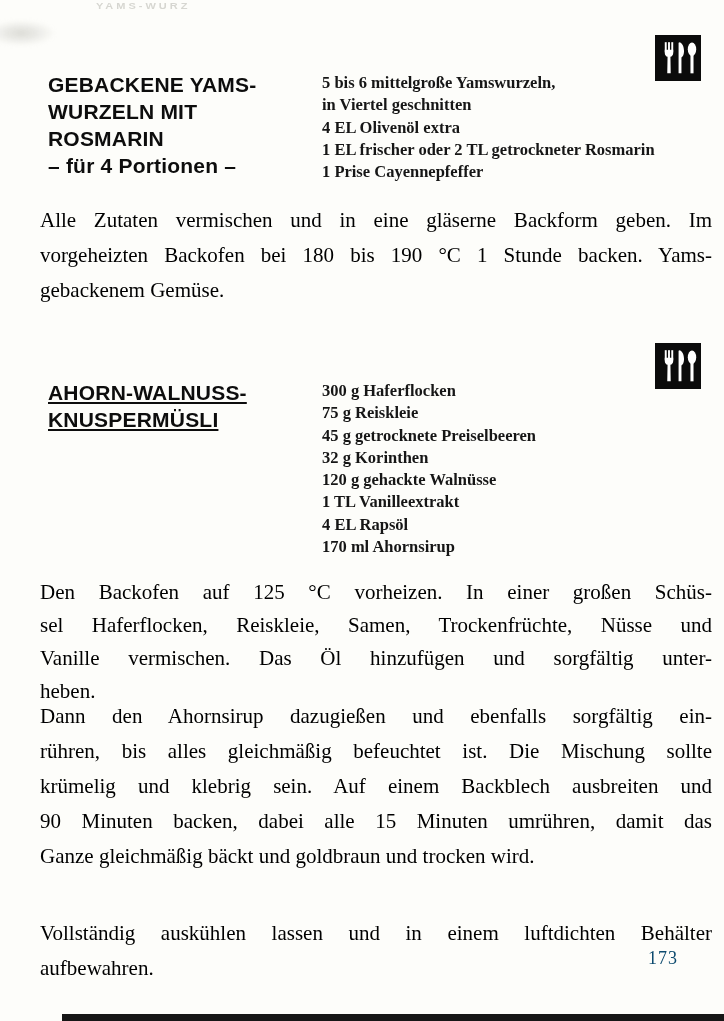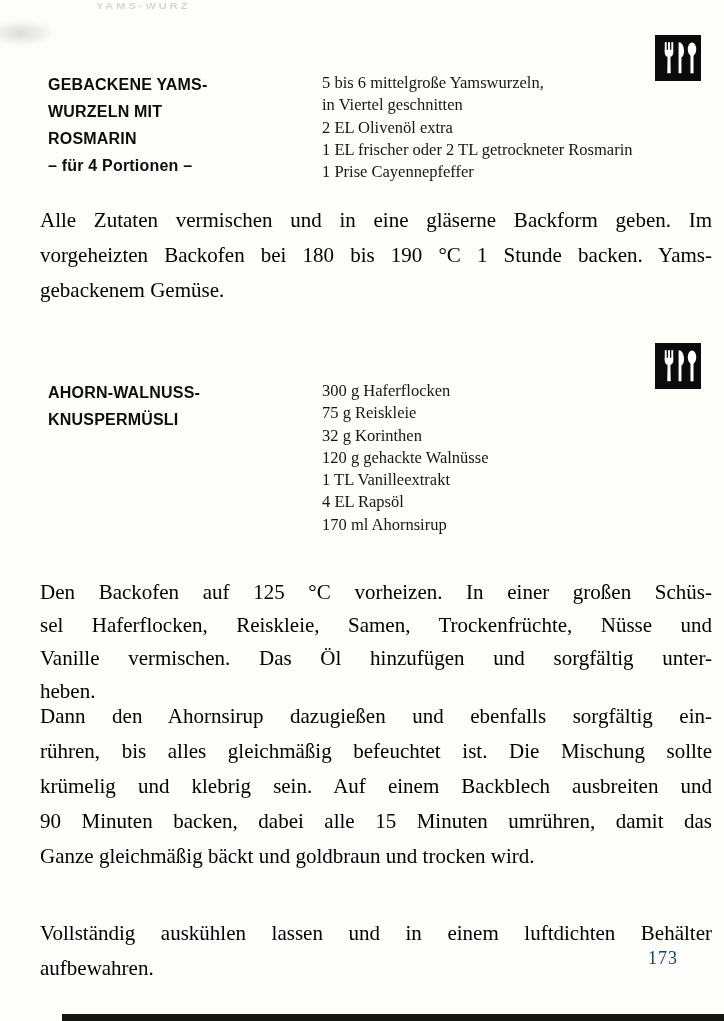--- a/index.html
+++ b/index.html
@@ -30,30 +30,30 @@
     background:#161616;
   }
   
   .icon{position:absolute;width:46px;height:46px;}
   .icon-1{left:655px;top:35px;}
   .icon-2{left:655px;top:343px;}
   
   .title{
     position:absolute;left:48px;margin:0;
     font-family:"Liberation Sans", sans-serif;
-    font-weight:700;font-size:16px;color:#0d0d0d;
+    font-weight:700;font-size:21px;color:#0d0d0d;
     letter-spacing:.2px;
   }
   .title .line{height:27px;line-height:27px;white-space:nowrap;}
   .title-1{top:71px;}
-  .title-2{top:379px;}
+  .title-2{top:379px;text-decoration:underline;}
   
   .ingredients{
     position:absolute;left:322px;margin:0;padding:0;list-style:none;
-    font-size:16.5px;color:#161616;width:395px;
+    font-size:16.5px;color:#161616;width:395px;font-weight:bold;
   }
   .ingredients .line{height:22.3px;line-height:22.3px;white-space:nowrap;}
   .ingredients-1{top:72px;}
   .ingredients-2{top:380px;}
   
   .para{
     position:absolute;left:40px;width:672px;
     font-size:21px;color:#000000;
   }
   .para .line{
@@ -96,21 +96,21 @@
     </div>
     <h2 class="title title-1">
         <div class="line">GEBACKENE YAMS-</div>
         <div class="line">WURZELN MIT</div>
         <div class="line">ROSMARIN</div>
         <div class="line last">– für 4 Portionen –</div>
       </h2>
     <div class="ingredients ingredients-1">
         <div class="line">5 bis 6 mittelgroße Yamswurzeln,</div>
         <div class="line">in Viertel geschnitten</div>
-        <div class="line">2 EL Olivenöl extra</div>
+        <div class="line">4 EL Olivenöl extra</div>
         <div class="line">1 EL frischer oder 2 TL getrockneter Rosmarin</div>
         <div class="line last">1 Prise Cayennepfeffer</div>
       </div>
     <div class="para para-1">
         <div class="line">Alle Zutaten vermischen und in eine gläserne Backform geben. Im</div>
         <div class="line">vorgeheizten Backofen bei 180 bis 190 °C 1 Stunde backen. Yams-</div>
         <div class="line last">gebackenem Gemüse.</div>
       </div>
   </section>
 
@@ -127,20 +127,21 @@
         <rect x="37" y="20.5" width="3.2" height="19.5" fill="#ffffff"></rect>
       </svg>
     </div>
     <h2 class="title title-2">
         <div class="line">AHORN-WALNUSS-</div>
         <div class="line last">KNUSPERMÜSLI</div>
       </h2>
     <div class="ingredients ingredients-2">
         <div class="line">300 g Haferflocken</div>
         <div class="line">75 g Reiskleie</div>
+        <div class="line">45 g getrocknete Preiselbeeren</div>
         <div class="line">32 g Korinthen</div>
         <div class="line">120 g gehackte Walnüsse</div>
         <div class="line">1 TL Vanilleextrakt</div>
         <div class="line">4 EL Rapsöl</div>
         <div class="line last">170 ml Ahornsirup</div>
       </div>
     <div class="para para-2">
         <div class="line">Den Backofen auf 125 °C vorheizen. In einer großen Schüs-</div>
         <div class="line">sel Haferflocken, Reiskleie, Samen, Trockenfrüchte, Nüsse und</div>
         <div class="line">Vanille vermischen. Das Öl hinzufügen und sorgfältig unter-</div>

